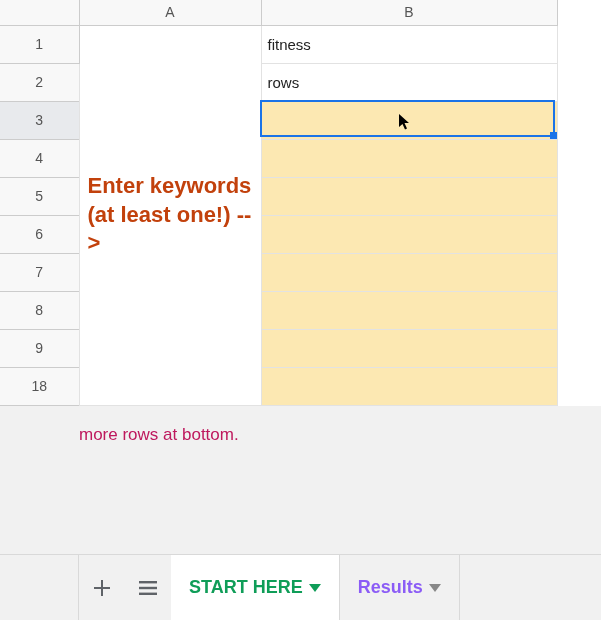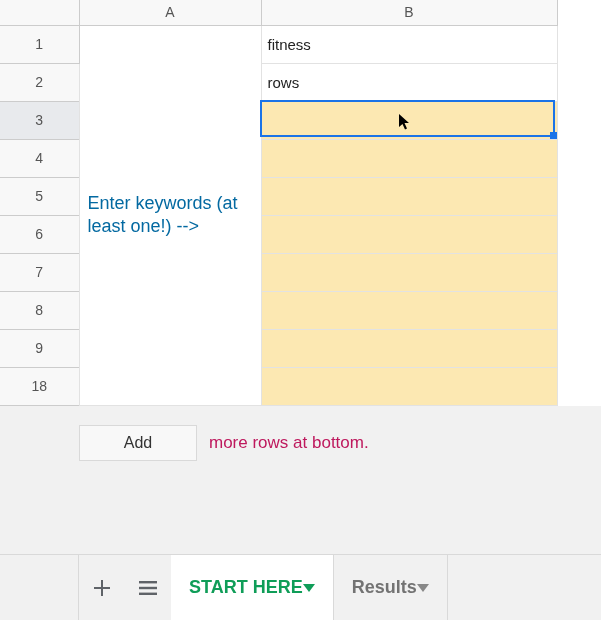--- a/index.html
+++ b/index.html
@@ -62,24 +62,24 @@
       font-size: 15px;
       color: #222;
       vertical-align: middle;
       background: #fff;
       position: relative;
     }
 
     td.cell.shaded { background: #fce8b2; }
     td.cell.instr {
       vertical-align: middle;
-      font-weight: 400;
-      font-size: 18px;
+      font-weight: 700;
+      font-size: 22px;
       line-height: 1.3;
-      color: #0369a1;
+      color: #c2410c;
       padding: 6px 8px;
     }
 
     .row-header.row-selected { background: #e8eaed; }
 
     .selected-overlay {
       position: absolute;
       border: 2px solid #1a73e8;
       pointer-events: none;
       z-index: 5;
@@ -142,32 +142,33 @@
       display: flex;
       align-items: center;
       justify-content: center;
       width: 46px;
       color: #555;
       cursor: pointer;
     }
     .tab {
       display: flex;
       align-items: center;
+      gap: 6px;
       padding: 0 18px;
       font-size: 18px;
       border-right: 1px solid #d9d9d9;
       cursor: pointer;
     }
     .tab.active {
       background: #fff;
       color: #0f9d58;
       font-weight: 700;
     }
     .tab.inactive {
-      color: #737373;
+      color: #8b5cf6;
       font-weight: 600;
       align-items: center;
     }
     .tab-arrow svg { display: block; }
   </style>
 </head>
 <body>
 
 <div class="sheet-area">
   <table class="grid">
@@ -230,21 +231,20 @@
     <div class="fill-handle"></div>
   </div>
   <div class="cursor" id="cursorGlyph" style="left: 399px; top: 114px;">
     <svg width="12" height="16" viewBox="0 0 12 16">
         <path d="M0 0 L0 13 L3.5 10 L6 15.5 L8 14.5 L5.5 9 L10 9 Z" fill="#000"></path>
       </svg>
   </div>
 </div>
 
 <div class="beneath">
-  <button class="add-btn">Add</button>
   <span class="more-text">more rows at bottom.</span>
 </div>
 
 <div class="bottom-bar">
   <div class="left-stub"></div>
   <div class="bar-btn">
     <svg width="18" height="18" viewBox="0 0 18 18">
         <path d="M8 1h2v16H8z M1 8h16v2H1z" fill="#5f6368"></path>
       </svg>
   </div>

